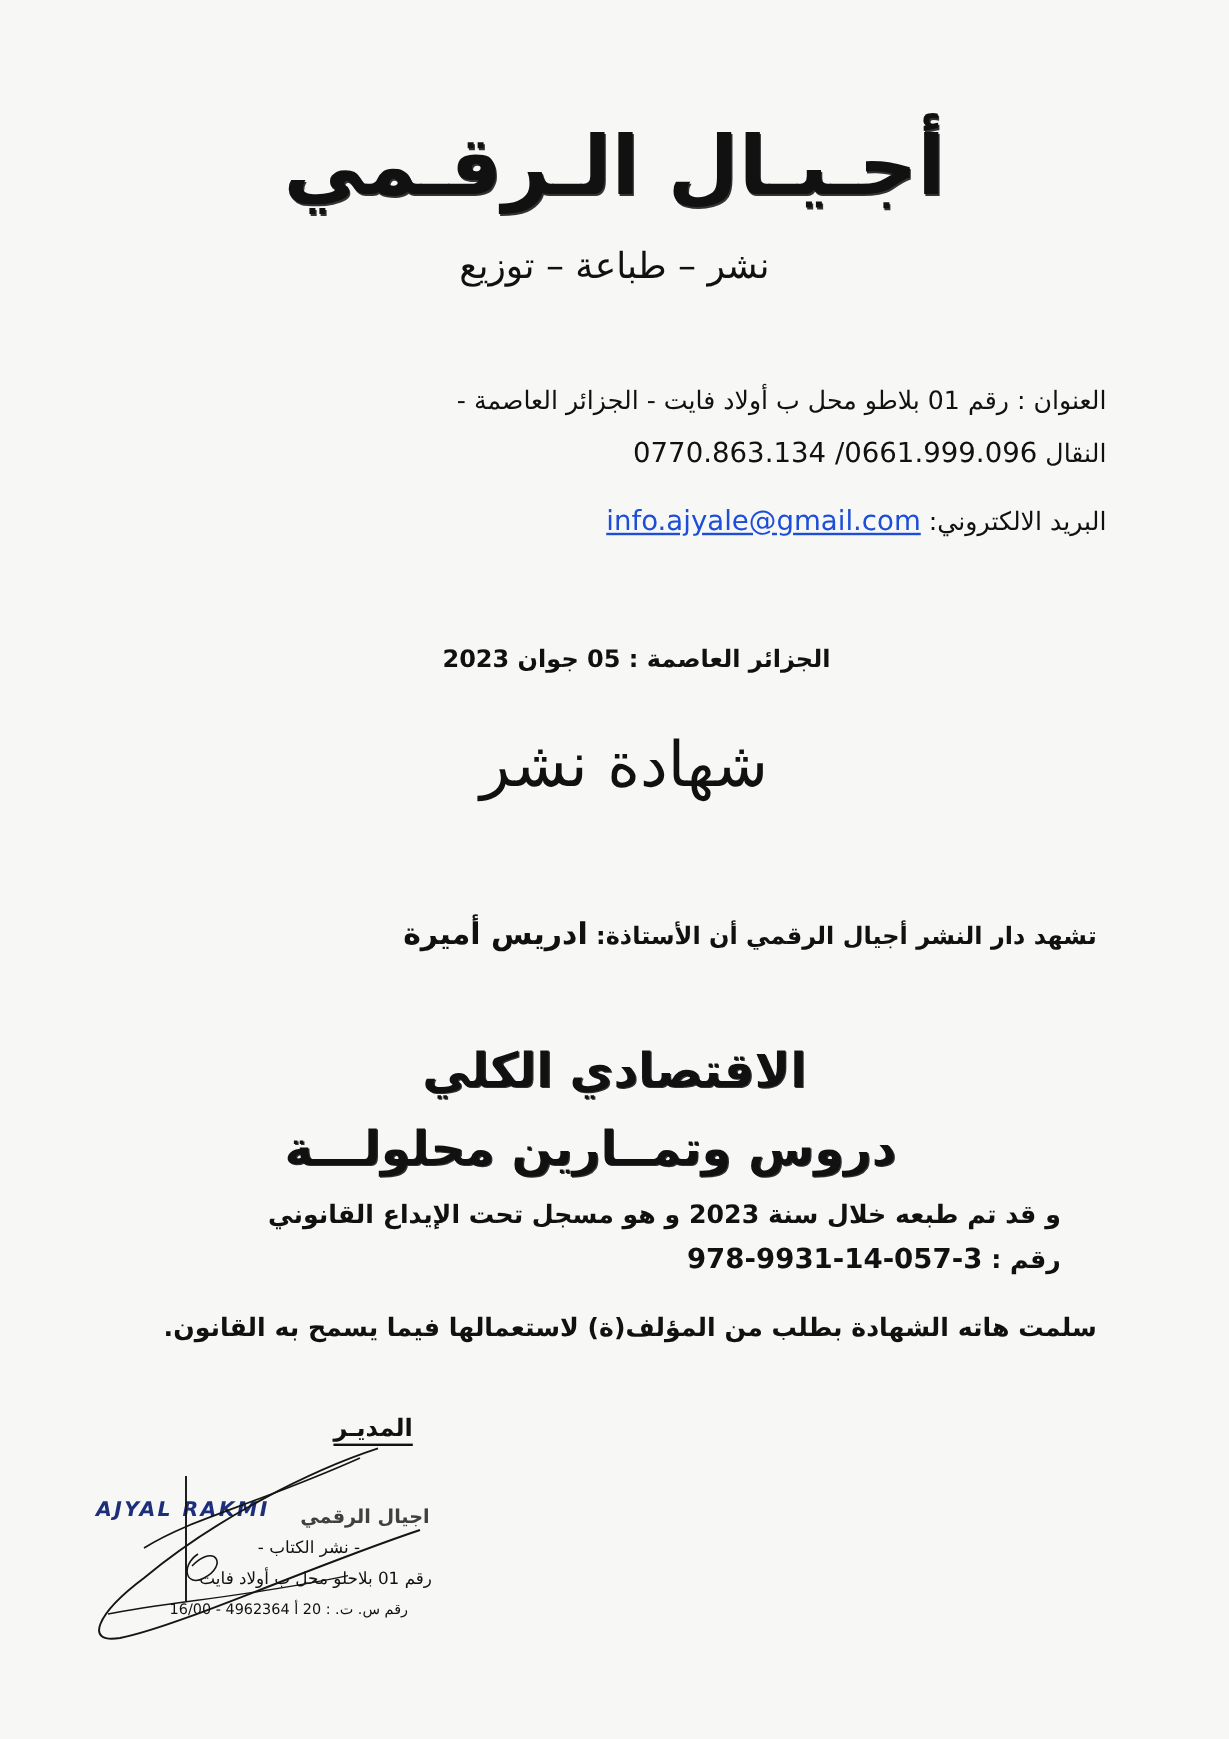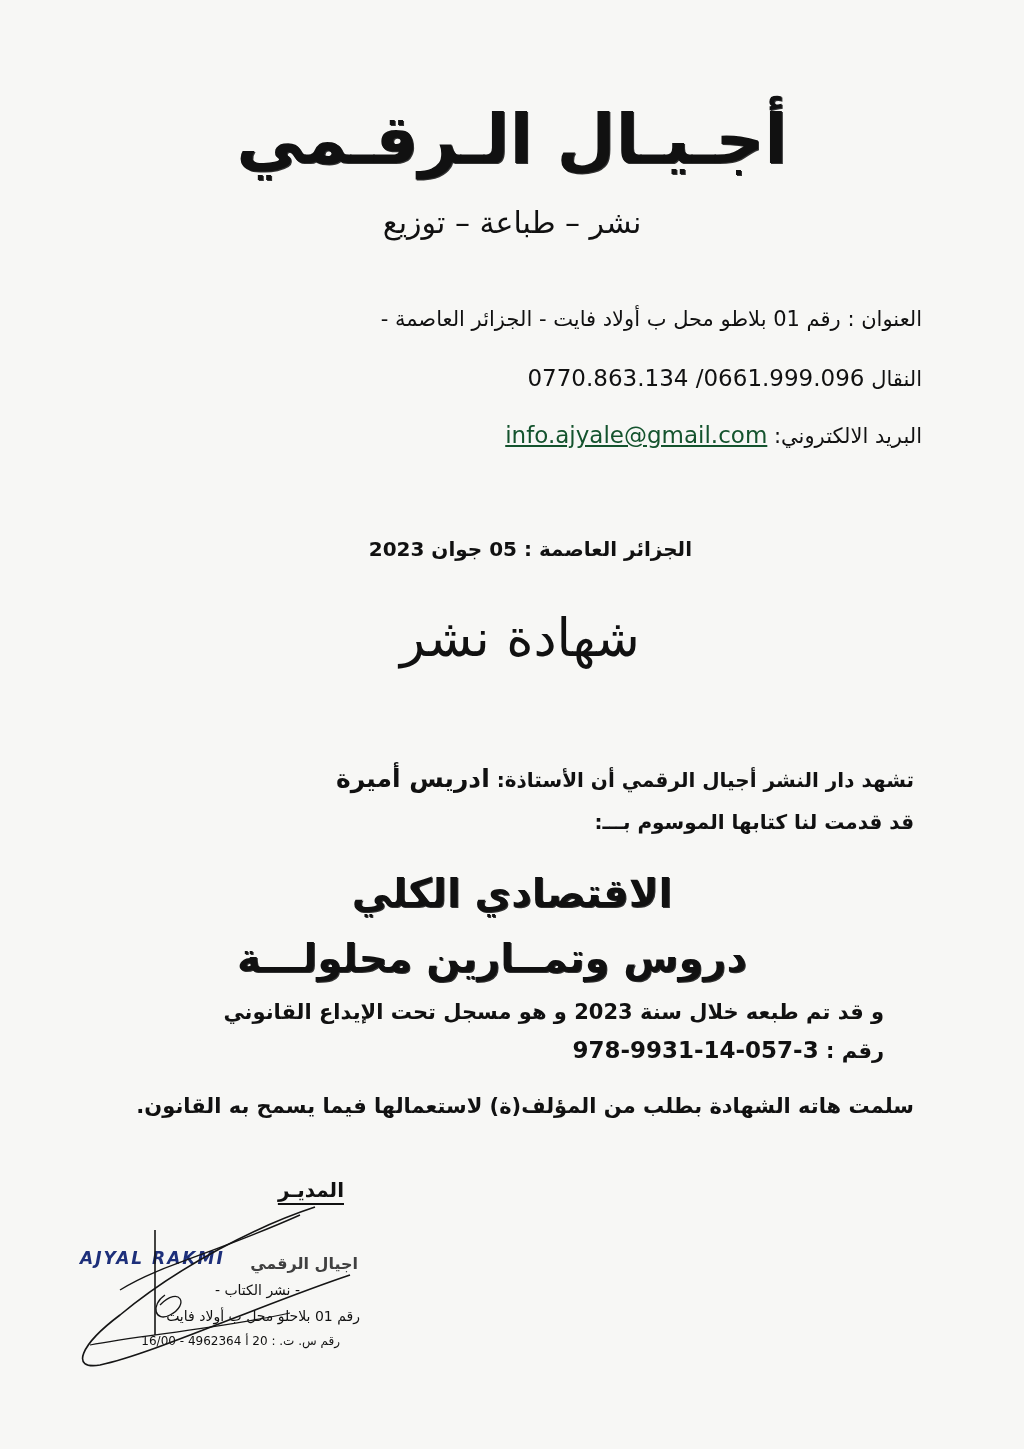--- a/index.html
+++ b/index.html
@@ -16,24 +16,24 @@
     .brand {
       left: 0; width: 1024px; top: 100px; text-align: center;
       font-size: 68px; font-weight: bold; letter-spacing: 2px;
       text-shadow: 1px 1px 0 #333;
     }
     .services {
       left: 0; width: 1024px; top: 205px; text-align: center;
       font-size: 30px; font-weight: normal;
     }
     .contact { right: 102px; font-size: 21px; }
-    .contact.address { top: 307px; text-align: right; }
+    .contact.address { top: 322px; text-align: right; }
     .contact.phone { top: 365px; }
     .contact.email { top: 422px; }
-    .email-link { direction: ltr; unicode-bidi: isolate; text-decoration: underline; color: #14532d; font-size: 23px; }
+    .email-link { direction: ltr; unicode-bidi: isolate; text-decoration: underline; color: #1d4ed8; font-size: 23px; }
     .phone-num { direction: ltr; unicode-bidi: isolate; font-size: 23px; }
 
     .date { right: 332px; top: 537px; font-size: 20px; font-weight: bold; }
     .cert-title { left: 0; width: 1040px; top: 608px; text-align: center; font-size: 52px; }
 
     .body-line { right: 110px; font-size: 20px; font-weight: bold; }
     .l1 { top: 764px; }
     .l1 .author { font-size: 25px; }
     .l2 { top: 810px; }
     .book-title { left: 0; width: 1024px; text-align: center; font-size: 40px; font-weight: bold; text-shadow: 1px 1px 0 #333; }
@@ -83,21 +83,20 @@
   </div>
 
   <div class="abs date">الجزائر العاصمة : 05 جوان 2023</div>
 
   <div class="abs cert-title">شهادة نشر</div>
 
   <div class="abs body-line l1">
     <span>تشهد دار النشر أجيال الرقمي أن الأستاذة:</span>
     <span class="author">ادريس أميرة</span>
   </div>
-  <div class="abs body-line l2">قد قدمت لنا  كتابها الموسوم  بـــ:</div>
 
   <div class="abs book-title bt1">الاقتصادي الكلي</div>
   <div class="abs book-title bt2">دروس وتمــارين محلولـــة</div>
 
   <div class="abs body-line l3">و قد تم طبعه خلال سنة 2023 و هو مسجل تحت الإيداع القانوني</div>
   <div class="abs body-line l4">
     <span>رقم :</span>
     <span class="isbn">978-9931-14-057-3</span>
   </div>
   <div class="abs body-line l5">سلمت هاته الشهادة بطلب من المؤلف(ة) لاستعمالها فيما يسمح به القانون.</div>

